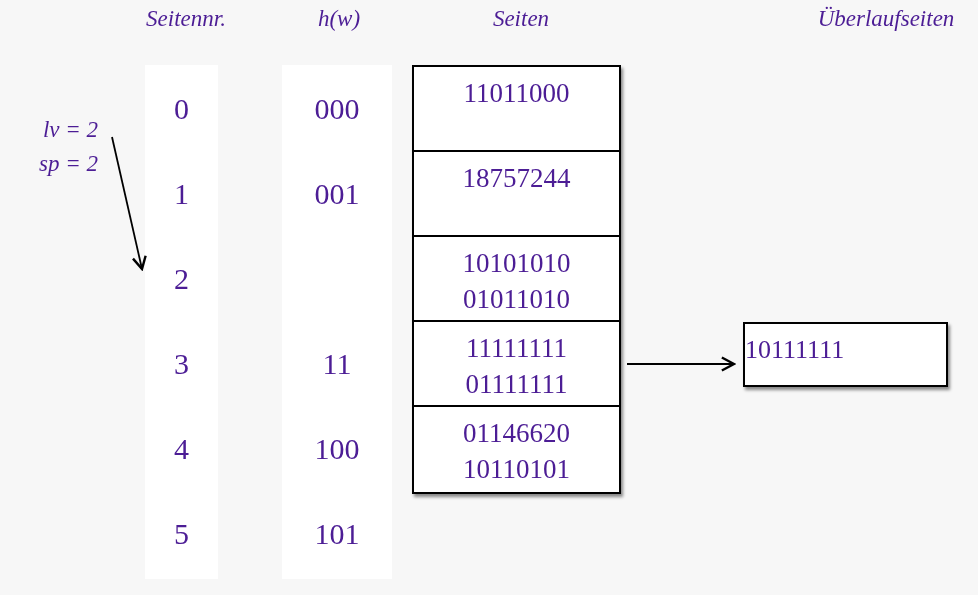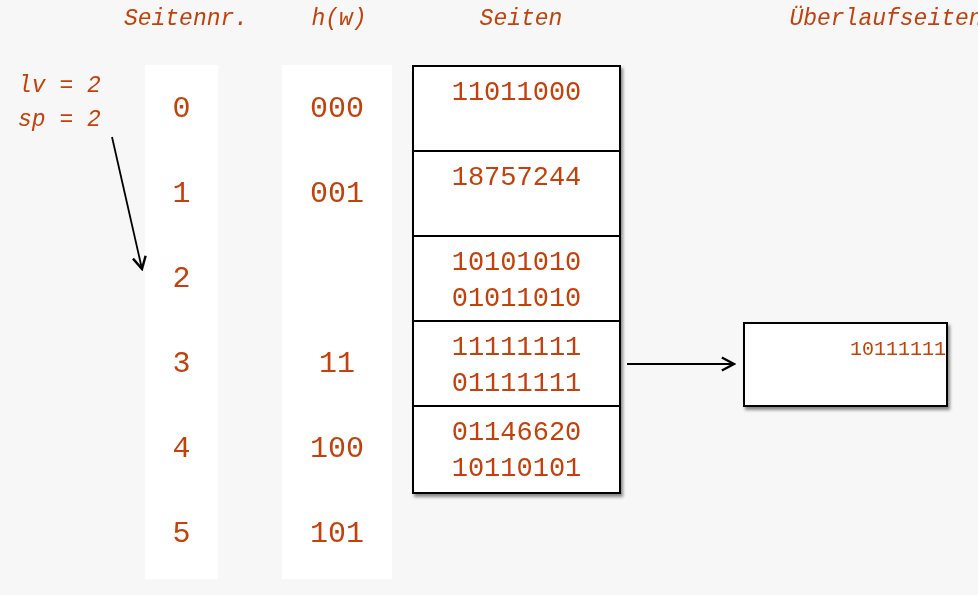--- a/index.html
+++ b/index.html
@@ -1,22 +1,22 @@
 <!DOCTYPE html>
 <html><head>
 <meta charset="utf-8">
 <style>
   html, body { margin: 0; padding: 0; }
   .canvas {
     position: relative;
     width: 978px;
     height: 595px;
     background: #f7f7f7;
-    font-family: Liberation Mono, monospace;
-    color: #c2410c;
+    font-family: Liberation Serif, serif;
+    color: #4c1d95;
     overflow: hidden;
   }
 
   
   .hdr {
     position: absolute;
     top: 6px;
     transform: translateX(-50%);
     font-style: italic;
     font-size: 23px;
@@ -29,20 +29,21 @@
 
   
   .lbl {
     position: absolute;
     left: 18px;
     width: 80px;
     text-align: right;
     font-style: italic;
     font-size: 23px;
     white-space: nowrap;
+    margin-top: 44px;
   }
   .lbl-lv { top: 73px; }
   .lbl-sp { top: 107px; }
 
   
   .strip {
     position: absolute;
     top: 65px;
     height: 514px;
     background: #ffffff;
@@ -89,28 +90,28 @@
   }
   .pcell:last-child { border-bottom: none; }
   .pcell span { display: block; }
 
   
   .overflow {
     position: absolute;
     left: 743px;
     top: 322px;
     width: 205px;
-    height: 85px;
+    height: 65px;
     box-sizing: border-box;
     background: #ffffff;
     border: 2px solid #000;
     box-shadow: 2px 3px 3px rgba(0,0,0,0.45);
-    text-align: right;
+    text-align: left;
     padding-top: 8px;
-    font-size: 20px;
+    font-size: 26px;
     line-height: 36px;
   }
   .overflow span { display: block; }
 
   
   .overlay {
     position: absolute;
     left: 0;
     top: 0;
     pointer-events: none;

